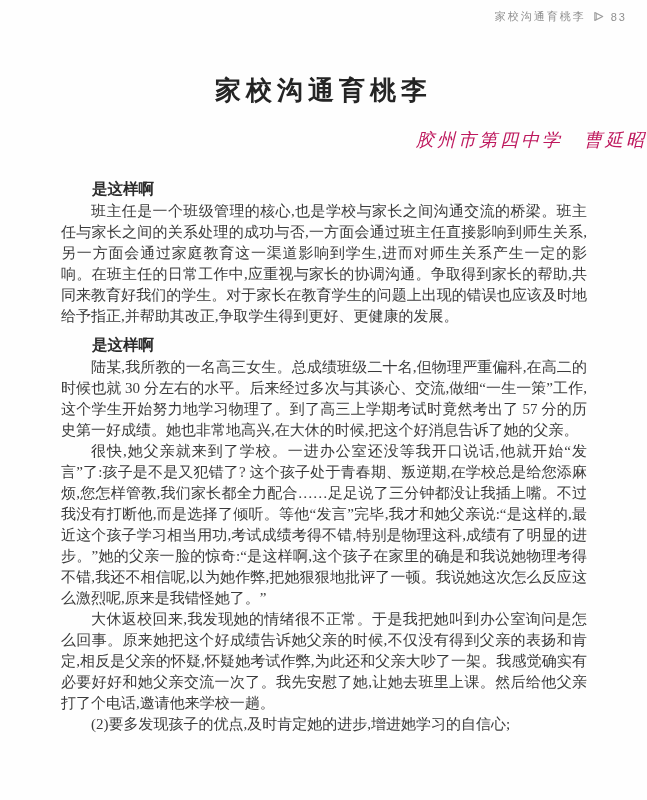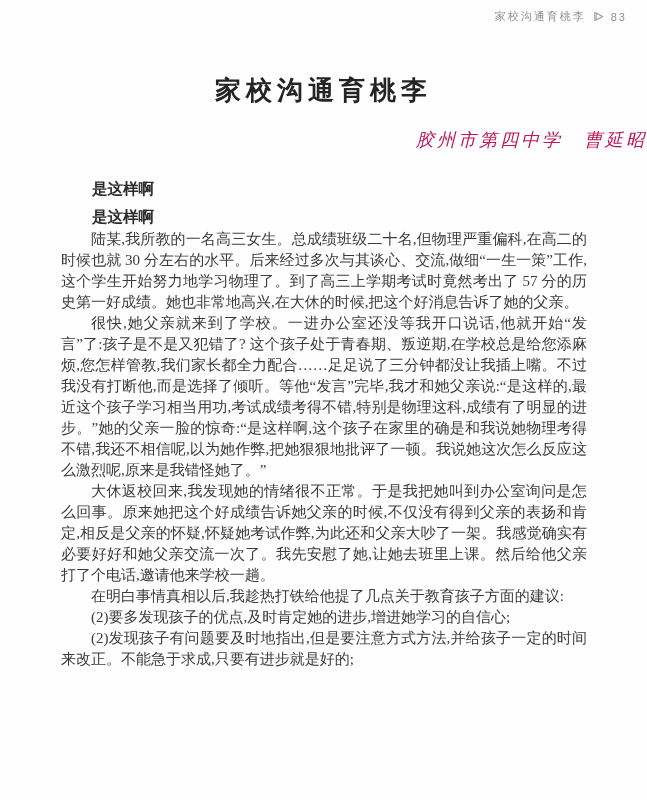--- a/index.html
+++ b/index.html
@@ -86,22 +86,21 @@
     </svg>
     <span>83</span>
   </div>
 
   <h1 class="title">家校沟通育桃李</h1>
 
   <div class="byline">胶州市第四中学　曹延昭</div>
 
   <div class="article">
       <h3>是这样啊</h3>
+      <p>班主任是一个班级管理的核心,也是学校与家长之间沟通交流的桥梁。班主任与家长之间的关系处理的成功与否,一方面会通过班主任直接影响到师生关系,另一方面会通过家庭教育这一渠道影响到学生,进而对师生关系产生一定的影响。在班主任的日常工作中,应重视与家长的协调沟通。争取得到家长的帮助,共同来教育好我们的学生。对于家长在教育学生的问题上出现的错误也应该及时地给予指正,并帮助其改正,争取学生得到更好、更健康的发展。</p>
       <h3>是这样啊</h3>
       <p>陆某,我所教的一名高三女生。总成绩班级二十名,但物理严重偏科,在高二的时候也就 30 分左右的水平。后来经过多次与其谈心、交流,做细“一生一策”工作,这个学生开始努力地学习物理了。到了高三上学期考试时竟然考出了 57 分的历史第一好成绩。她也非常地高兴,在大休的时候,把这个好消息告诉了她的父亲。</p>
       <p>很快,她父亲就来到了学校。一进办公室还没等我开口说话,他就开始“发言”了:孩子是不是又犯错了? 这个孩子处于青春期、叛逆期,在学校总是给您添麻烦,您怎样管教,我们家长都全力配合……足足说了三分钟都没让我插上嘴。不过我没有打断他,而是选择了倾听。等他“发言”完毕,我才和她父亲说:“是这样的,最近这个孩子学习相当用功,考试成绩考得不错,特别是物理这科,成绩有了明显的进步。”她的父亲一脸的惊奇:“是这样啊,这个孩子在家里的确是和我说她物理考得不错,我还不相信呢,以为她作弊,把她狠狠地批评了一顿。我说她这次怎么反应这么激烈呢,原来是我错怪她了。”</p>
       <p>大休返校回来,我发现她的情绪很不正常。于是我把她叫到办公室询问是怎么回事。原来她把这个好成绩告诉她父亲的时候,不仅没有得到父亲的表扬和肯定,相反是父亲的怀疑,怀疑她考试作弊,为此还和父亲大吵了一架。我感觉确实有必要好好和她父亲交流一次了。我先安慰了她,让她去班里上课。然后给他父亲打了个电话,邀请他来学校一趟。</p>
-      <p>在明白事情真相以后,我趁热打铁给他提了几点关于教育孩子方面的建议:</p>
       <p>(2)要多发现孩子的优点,及时肯定她的进步,增进她学习的自信心;</p>
-      <p>(2)发现孩子有问题要及时地指出,但是要注意方式方法,并给孩子一定的时间来改正。不能急于求成,只要有进步就是好的;</p>
     </div>
 
 </div>
 
 </body></html>

